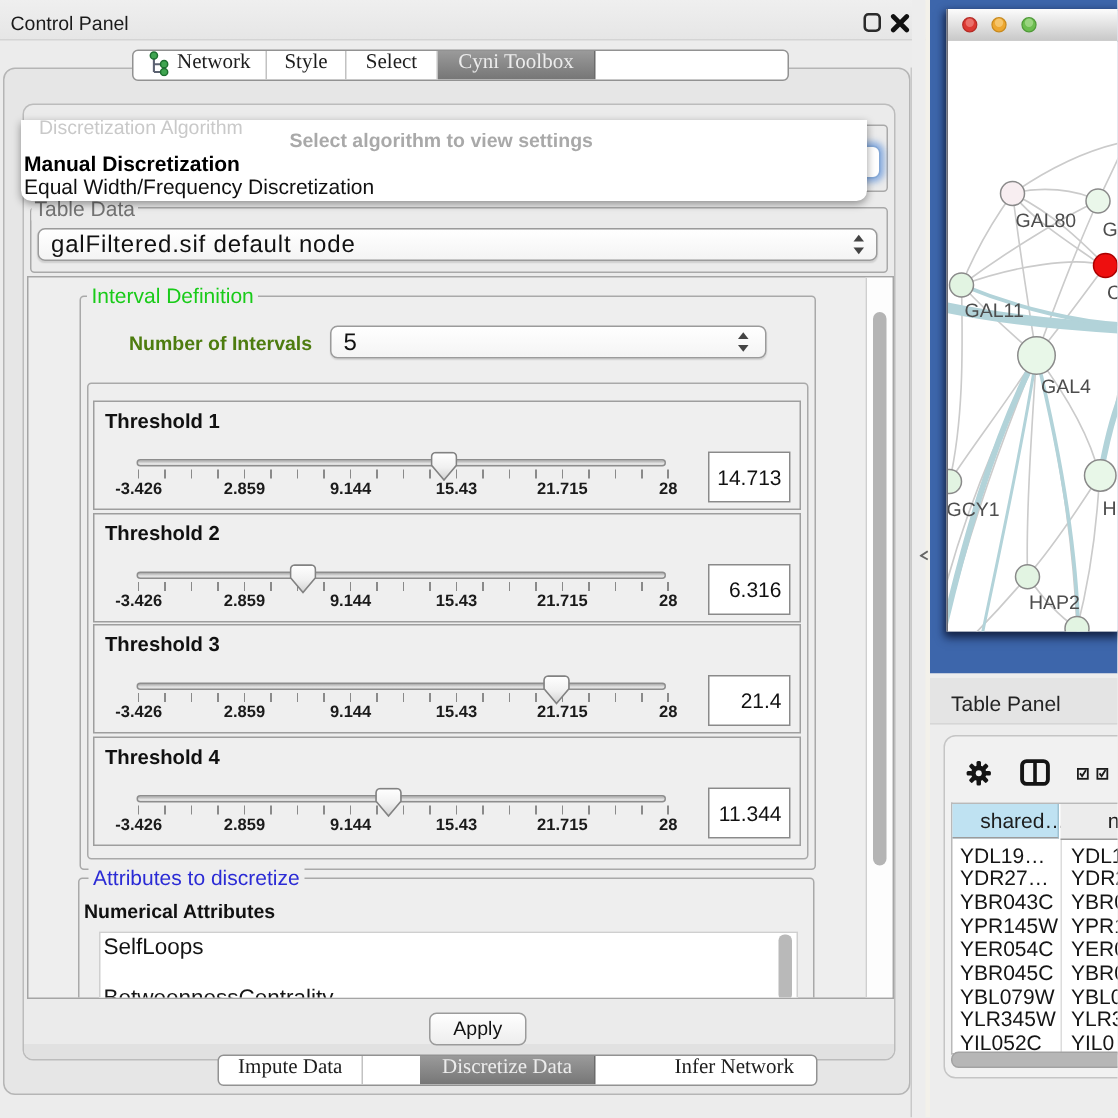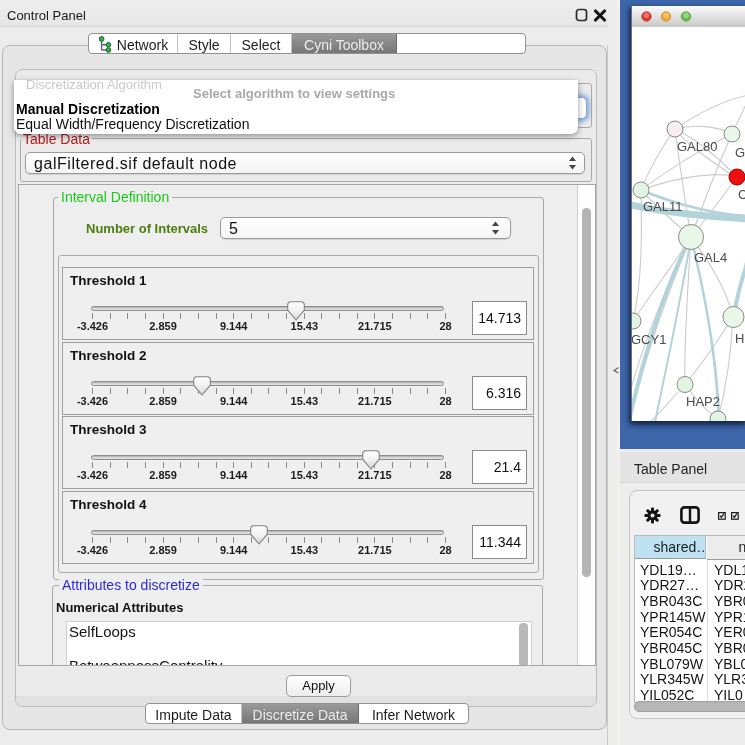--- a/index.html
+++ b/index.html
@@ -8,21 +8,21 @@
 .abs{position:absolute;}
 .b{font-weight:bold;}
 .etched{border:1px solid #a9a9a9;border-radius:3px;}
 .gtitle{position:absolute;top:-8px;font-size:14px;line-height:16px;padding:0 3px;background:#eeeeee;}
 .combo{position:absolute;background:linear-gradient(#ffffff,#f4f4f4);border:1px solid #9b9b9b;
   border-radius:5px;box-shadow:0 1px 1px rgba(0,0,0,0.12);}
 .combo .ct{position:absolute;left:8px;top:2px;font-size:16px;letter-spacing:0.55px;color:#111;}
 .updn{position:absolute;width:9px;height:14px;}
 .seg{position:absolute;display:flex;height:19px;background:#fff;border:1px solid #929292;
   border-radius:4px;overflow:hidden;font-size:14px;color:#1d1d1d;}
-.seg>div{display:flex;align-items:flex-end;justify-content:center;border-right:1px solid #c2c2c2;}
+.seg>div{display:flex;align-items:flex-start;justify-content:center;border-right:1px solid #c2c2c2;font-family:Liberation Serif, serif;}
 .seg>div:last-child{border-right:none;}
 .seg>div.dark{background:linear-gradient(#9a9a9a,#767676);color:#ececec;border-right:1px solid #6b6b6b;}
 .tpanel{position:absolute;left:61px;width:470px;height:71px;background:#efefef;border:1px solid #9e9e9e;}
 .tpanel .tt{position:absolute;left:7px;top:4.5px;font-size:13.5px;font-weight:bold;color:#111;}
 .track{position:absolute;left:28px;width:351px;height:3px;top:38px;border:1px solid #8d8d8d;
   border-radius:3px;background:linear-gradient(#ababab,#e6e6e6 70%,#d8d8d8);}
 .ticks{position:absolute;left:29px;top:45px;width:355px;height:6px;
   background:repeating-linear-gradient(90deg,#8a8a8a 0,#8a8a8a 1px,transparent 1px,transparent 17.65px);}
 .slbl{position:absolute;top:51.5px;font-size:11px;font-weight:bold;color:#1a1a1a;transform:translateX(-50%);}
 .vbox{position:absolute;left:408.5px;top:33px;width:55.5px;height:33.5px;background:#fff;border:1px solid #8a8a8a;
@@ -58,21 +58,21 @@
     Network</div>
   <div style="width:52px;">Style</div>
   <div style="width:60px;">Select</div>
   <div class="dark" style="width:104px;">Cyni Toolbox</div>
 </div>
 
 <div class="abs etched" style="left:20px;top:83px;width:570px;height:43px;"></div>
 <div class="abs" style="left:24px;top:97px;width:561px;height:20px;border:1px solid #85a8d6;border-radius:5px;background:#fff;box-shadow:0 0 4px 2.5px rgba(70,130,215,0.6);"></div>
 
 <div class="abs etched" style="left:20px;top:138px;width:570px;height:42px;background:#ebebeb;"></div>
-<div class="abs" style="left:21px;top:131px;font-size:14px;background:#ebebeb;padding:0 2px;color:#b91c1c;">Table Data</div>
+<div class="abs" style="left:21px;top:131px;font-size:14px;background:#ebebeb;padding:0 2px;color:#737373;">Table Data</div>
 <div class="combo" style="left:25px;top:152px;width:558px;height:20px;">
   <div class="ct">galFiltered.sif default node</div>
   <svg class="updn" style="right:7px;top:3px;" width="9" height="14" viewBox="0 0 9 14">
     <path d="M4.5 0.5 L8 5 H1 Z" fill="#444"></path>
       <path d="M4.5 13.5 L8 9 H1 Z" fill="#444"></path>
   </svg>
 </div>
 
 <div class="abs" style="left:18px;top:184px;width:578px;height:482px;border:1px solid #a5a5a5;background:#eeeeee;box-sizing:border-box;overflow:hidden;">
  <div style="position:absolute;right:0;top:0;width:17px;height:480px;background:#fdfdfd;border-left:1px solid #cfcfcf;"></div>
@@ -170,21 +170,21 @@
   <div class="abs" style="left:46px;top:434.5px;width:464px;height:120px;background:#ffffff;border:1px solid #cfcfcf;">
     <div class="abs" style="left:2px;top:1px;font-size:15px;color:#141414;">SelfLoops</div>
     <div class="abs" style="left:2px;top:35px;font-size:15px;color:#141414;">BetweennessCentrality</div>
     <div class="abs" style="left:452px;top:1px;width:9px;height:44px;background:#b9b9b9;border-radius:4px;"></div>
   </div>
  </div>
 </div>
 
 <div class="abs" style="left:286px;top:675px;width:63px;height:20px;background:linear-gradient(#ffffff,#ededed);border:1px solid #9b9b9b;border-radius:5px;text-align:center;font-size:13px;line-height:20px;color:#111;">Apply</div>
 
-<div class="seg" style="left:145px;top:703px;">
+<div class="seg" style="left:145px;top:703px;gap:38px;">
   <div style="width:95px;">Impute Data</div>
   <div class="dark" style="width:116px;">Discretize Data</div>
   <div style="width:109px;">Infer Network</div>
 </div>
 
 <div class="abs" style="left:608px;top:0;width:9px;height:745px;background:#ededed;"></div>
 <div class="abs" style="left:607px;top:45px;width:1px;height:700px;background:#c9c9c9;"></div>
 <div class="abs" style="left:617px;top:0;width:3px;height:745px;background:#f3f1ea;"></div>
 <svg class="abs" style="left:613px;top:366px;" width="6" height="8" viewBox="0 0 6 8">
     <path d="M5.5 1.5 L1 4.5 L5.5 7" stroke="#666" stroke-width="1.3" fill="none"></path>

